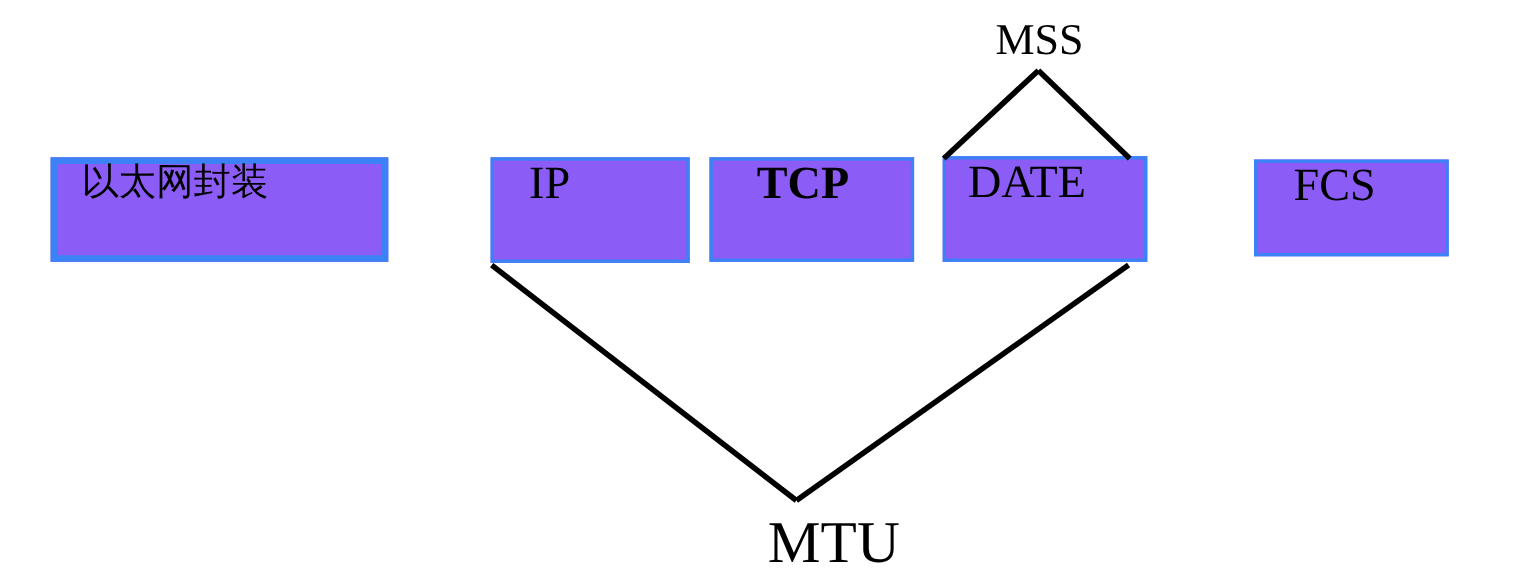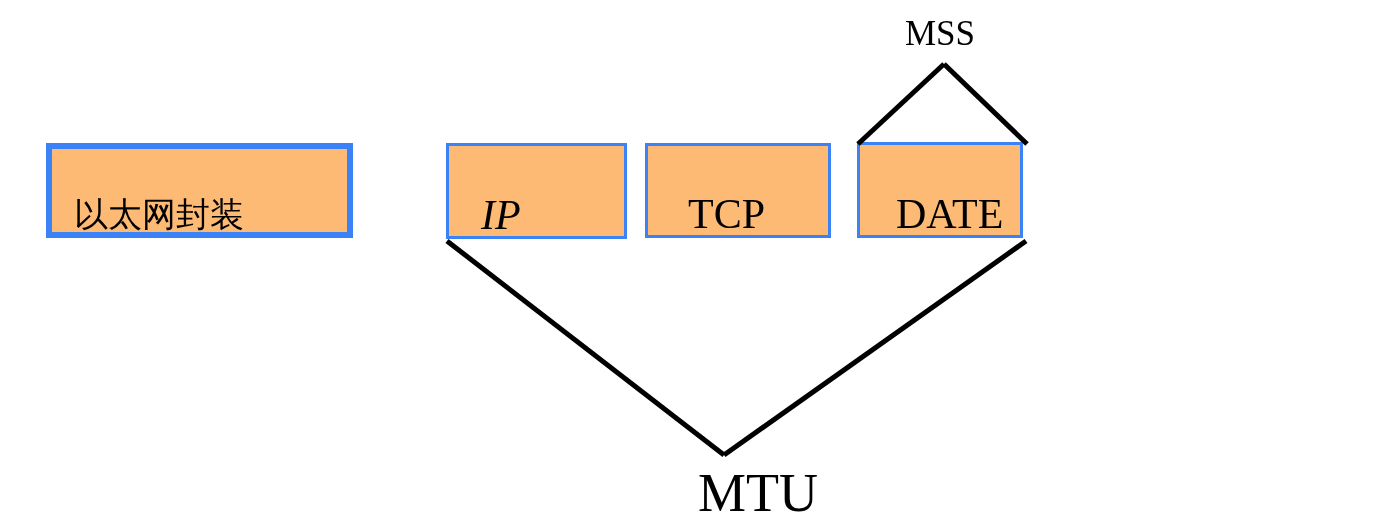--- a/index.html
+++ b/index.html
@@ -13,39 +13,39 @@
     width: 1383px;
     height: 527px;
     background: #ffffff;
     font-family: "Liberation Serif", "DejaVu Serif", serif;
     color: #000000;
   }
   .box {
     position: absolute;
     box-sizing: border-box;
     border: 3px solid #3b82f6;
-    background: #fdba74;
+    background: #8b5cf6;
     display: flex;
-    align-items: flex-end;
+    align-items: flex-start;
     font-size: 42px;
     line-height: 1;
     white-space: nowrap;
   }
   #box-ethernet { left: 46px;  top: 143px; width: 307px; height: 95px; border-width: 6px; font-size: 34px; padding-left: 22px; }
-  #box-ip       { left: 446px; top: 143px; width: 181px; height: 96px; padding-left: 32px; font-style: italic; }
-  #box-tcp      { left: 645px; top: 143px; width: 186px; height: 95px; padding-left: 40px; }
-  #box-date     { left: 857px; top: 142px; width: 166px; height: 96px; padding-left: 36px; }
+  #box-ip       { left: 446px; top: 143px; width: 181px; height: 96px; padding-left: 32px; }
+  #box-tcp      { left: 645px; top: 143px; width: 186px; height: 95px; padding-left: 40px; font-weight: bold; }
+  #box-date     { left: 857px; top: 142px; width: 186px; height: 96px; padding-left: 20px; }
   #box-fcs      { left: 1140px; top: 145px; width: 177px; height: 88px; padding-left: 33px; }
   .caption {
     position: absolute;
     line-height: 1;
     white-space: nowrap;
   }
   #caption-ethernet-size { left: 118px; top: 266px; font-size: 37px; }
-  #caption-mss           { left: 905px; top: 16px;  font-size: 35px; }
+  #caption-mss           { left: 905px; top: 16px;  font-size: 40px; }
   #caption-mtu           { left: 698px; top: 466px; font-size: 54px; }
   #connector-layer {
     position: absolute;
     left: 0;
     top: 0;
     width: 1383px;
     height: 527px;
     pointer-events: none;
   }
 </style>
@@ -63,20 +63,23 @@
   </div>
 
   <div class="box" id="box-tcp">
     <span>TCP</span>
   </div>
 
   <div class="box" id="box-date">
     <span>DATE</span>
   </div>
 
+  <div class="box" id="box-fcs">
+    <span>FCS</span>
+  </div>
 
   <div class="caption" id="caption-mss">MSS</div>
   <div class="caption" id="caption-mtu">MTU</div>
 
   <svg id="connector-layer" viewBox="0 0 1383 527" xmlns="http://www.w3.org/2000/svg">
     <g fill="none" stroke="#000000" stroke-width="5" stroke-linecap="butt">
       <line x1="944" y1="64" x2="858" y2="144"></line>
       <line x1="944" y1="64" x2="1027" y2="144"></line>
       <line x1="447" y1="241" x2="724" y2="455"></line>
       <line x1="724" y1="455" x2="1026" y2="241"></line>

